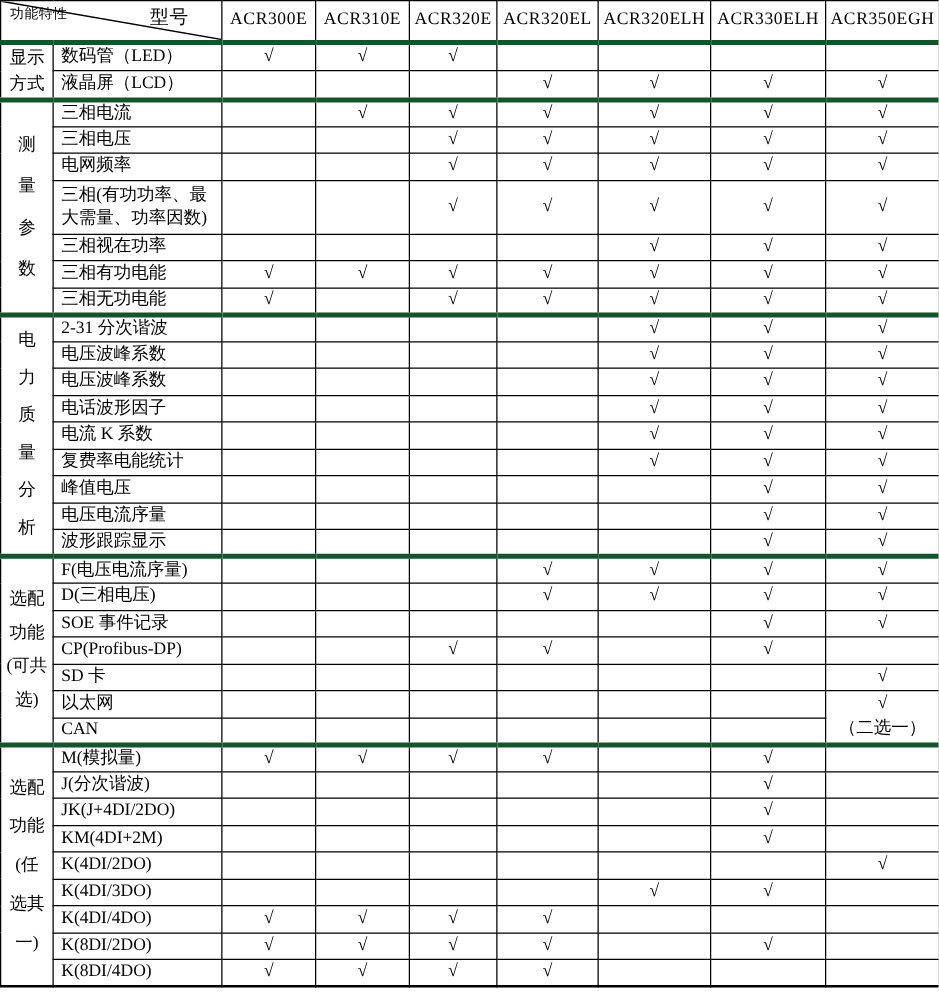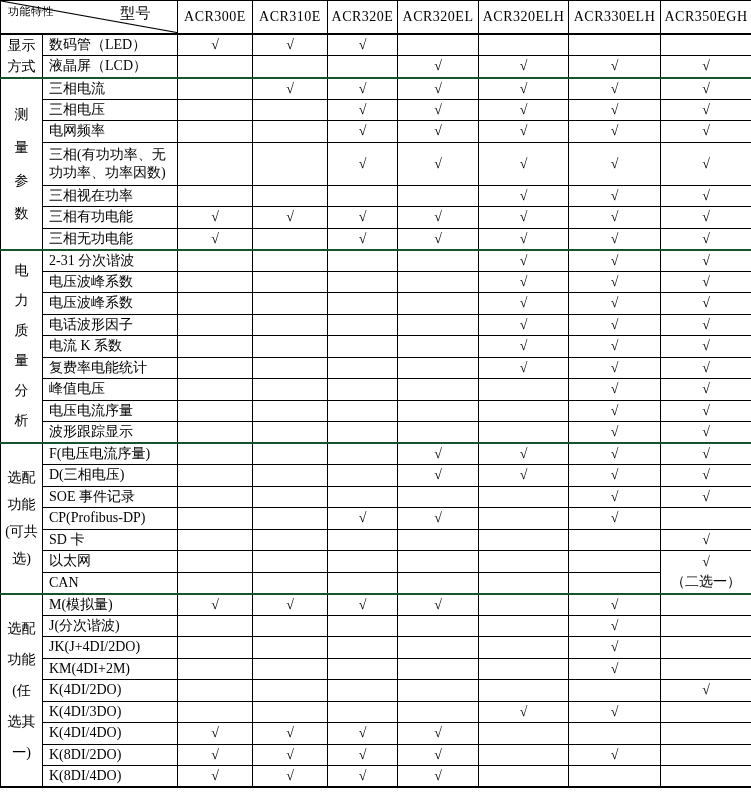--- a/index.html
+++ b/index.html
@@ -6,21 +6,21 @@
   .page{width:751px;height:798px;background:#ffffff;overflow:hidden;
         font-family:"Liberation Serif","DejaVu Serif",serif;color:#000;}
   table{border-collapse:collapse;table-layout:fixed;width:749px;margin:0;
         border:1px solid #000;border-bottom:2px solid #000;}
   th,td{border:1px solid #000;padding:0;font-weight:normal;overflow:hidden;}
   thead tr{height:33px;}
   tbody tr{height:21.5px;}
   tbody tr.tall{height:43px;}
   thead th{border-bottom:2px solid #000;font-size:14px;text-align:center;
            letter-spacing:0.5px;}
-  tbody tr.group-start td{border-top:2px solid #14532d;}
+  tbody tr.group-start td{border-top:4px solid #14532d;}
   td.group-label{text-align:center;vertical-align:middle;font-size:14px;}
   td.group-label div{line-height:21px;}
   td.group-label.g1 div{line-height:33px;}
   td.group-label.g2 div{line-height:30px;}
   td.group-label.g3 div{line-height:27px;}
   td.group-label.g4 div{line-height:31px;}
   td.feature{font-size:14px;text-align:left;padding:0 4px 0 6px;
              vertical-align:middle;line-height:18px;}
   td.check{font-size:14px;text-align:center;vertical-align:middle;}
   td.check.merged div{line-height:20px;}
@@ -118,21 +118,21 @@
           <td class="feature">电网频率</td>
           <td class="check"></td>
           <td class="check"></td>
           <td class="check">√</td>
           <td class="check">√</td>
           <td class="check">√</td>
           <td class="check">√</td>
           <td class="check">√</td>
         </tr>
         <tr class="tall">
-          <td class="feature">三相(有功功率、无功功率、功率因数)</td>
+          <td class="feature">三相(有功功率、最大需量、功率因数)</td>
           <td class="check"></td>
           <td class="check"></td>
           <td class="check">√</td>
           <td class="check">√</td>
           <td class="check">√</td>
           <td class="check">√</td>
           <td class="check">√</td>
         </tr>
         <tr>
           <td class="feature">三相视在功率</td>

